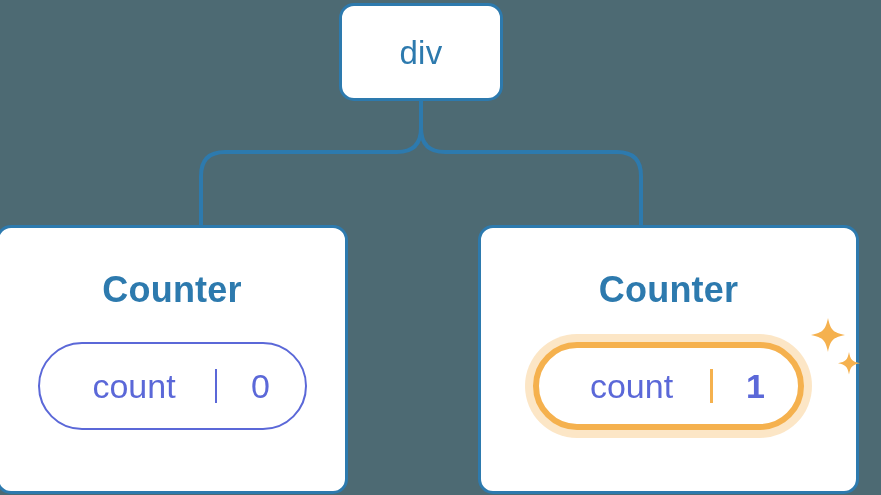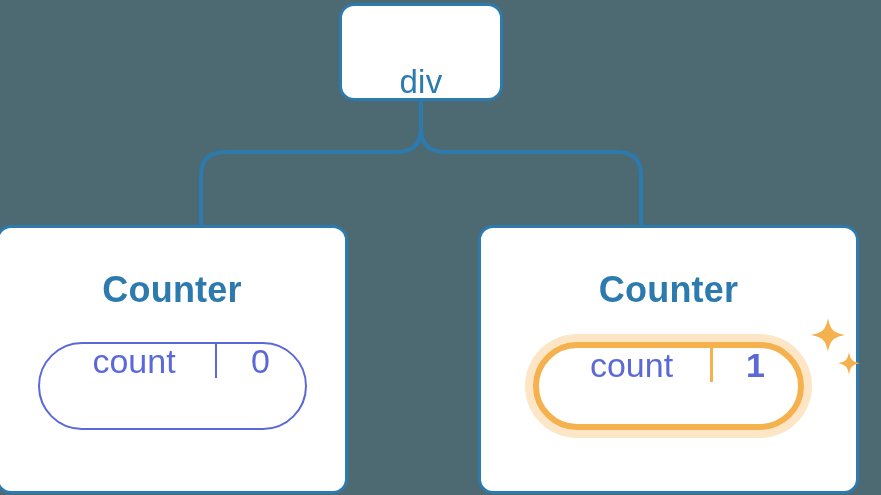--- a/index.html
+++ b/index.html
@@ -40,21 +40,21 @@
     box-sizing: border-box;
   }
 
   
   #node-div {
     left: 339px;
     top: 3px;
     width: 164px;
     height: 98px;
     display: flex;
-    align-items: flex-end;
+    align-items: center;
     justify-content: center;
   }
   .node-title-small {
     color: #2d7aae;
     font-size: 33px;
     font-weight: 400;
     letter-spacing: 0.3px;
     line-height: 1;
   }
 
@@ -83,21 +83,21 @@
   .pill-wrap {
     position: relative;
     margin-top: 34px;
     display: flex;
     align-items: center;
     justify-content: center;
   }
   .pill {
     position: relative;
     display: flex;
-    align-items: flex-start;
+    align-items: center;
     height: 88px;
     border: 2px solid #5b68d8;
     border-radius: 999px;
     background: #ffffff;
     box-sizing: border-box;
   }
   .pill-key,
   .pill-val {
     display: flex;
     align-items: center;

